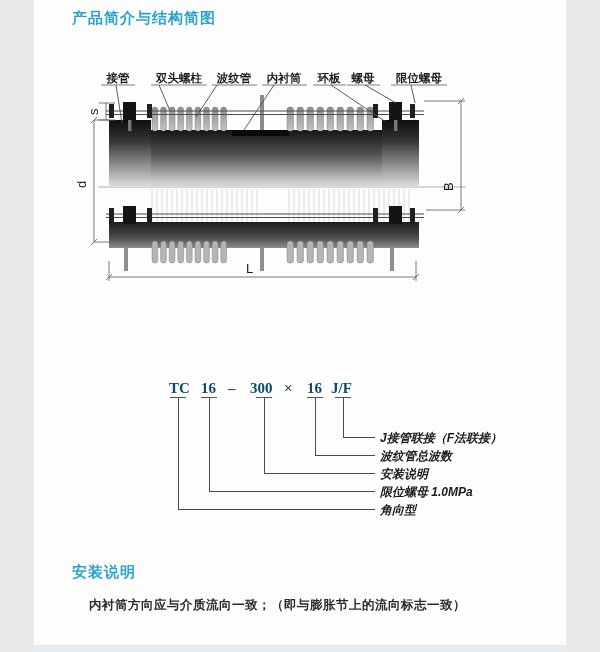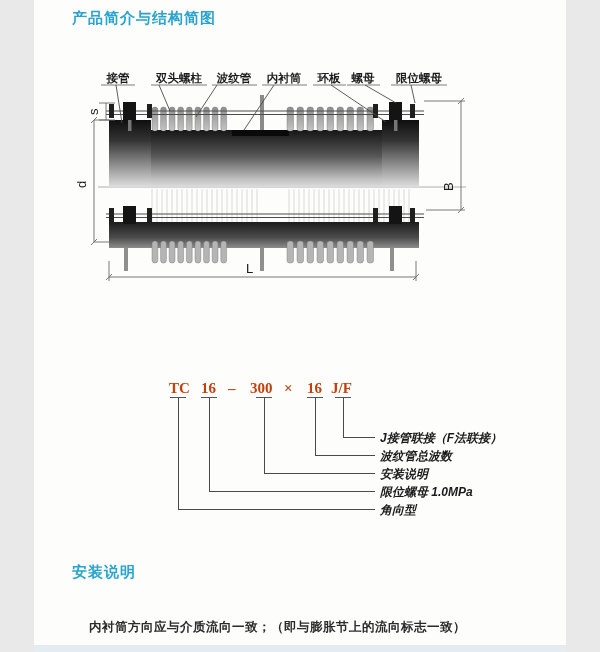--- a/index.html
+++ b/index.html
@@ -23,40 +23,40 @@
   #diagram text{font-family:"Liberation Sans","DejaVu Sans",sans-serif;}
   .part-label{font-size:11.5px;font-weight:600;fill:#1c1c1c;}
   .dim-letter{font-family:"Liberation Serif","DejaVu Serif",serif;font-size:13px;fill:#1a1a1a;}
   .leader{stroke:#4a4a4a;stroke-width:0.9;fill:none;}
   .dimline{stroke:#6a6a6a;stroke-width:0.9;fill:none;}
   .underline{stroke:#5a5a5a;stroke-width:0.8;}
 
   
   .code-part{
     position:absolute;font-family:"Liberation Serif","DejaVu Serif",serif;
-    font-size:15px;font-weight:600;color:#c2410c;white-space:nowrap;
+    font-size:15px;font-weight:600;color:#0c4a6e;white-space:nowrap;
   }
   .code-tick{position:absolute;width:16px;height:6px;border-top:1.2px solid #555;}
   .code-tick::after{
     content:"";position:absolute;left:50%;top:0;width:0;height:5px;
     border-left:1.2px solid #555;
   }
   .connector{position:absolute;border-left:1px solid #4a4a4a;border-bottom:1px solid #4a4a4a;}
   .code-expl{
     position:absolute;left:346px;font-size:12px;font-weight:600;color:#1a1a1a;
     white-space:nowrap;
     font-style:italic;
   }
 
   
   .install-line{
     position:absolute;left:55px;font-size:12.5px;font-weight:600;
     color:#2b2b2b;white-space:nowrap;letter-spacing:0.5px;
   }
-  #install-line-1{top:597px;margin-top:22px;}
+  #install-line-1{top:597px;}
   #install-line-2{top:620px;}
 
   #footer-strip{
     position:absolute;left:0;bottom:0;width:600px;height:7px;background:#e4ecf1;
   }
 </style>
 </head>
 <body>
 
 <div id="page">

